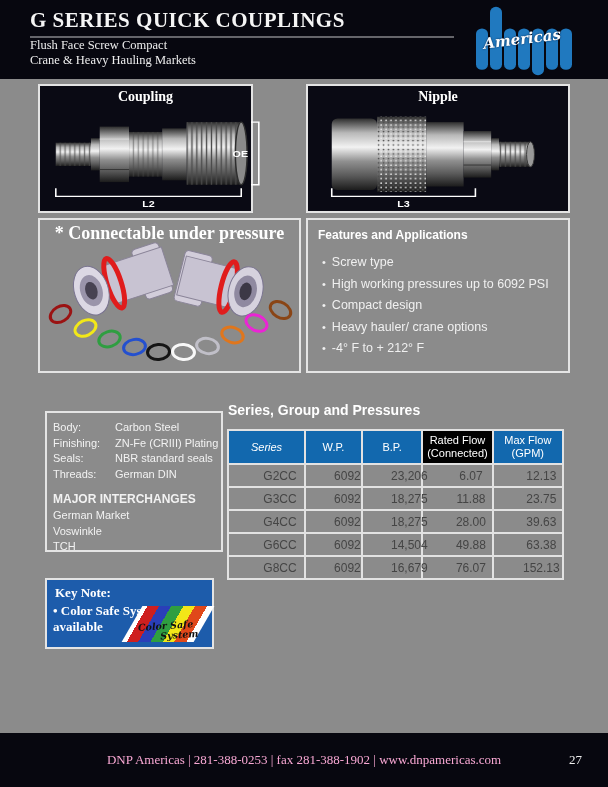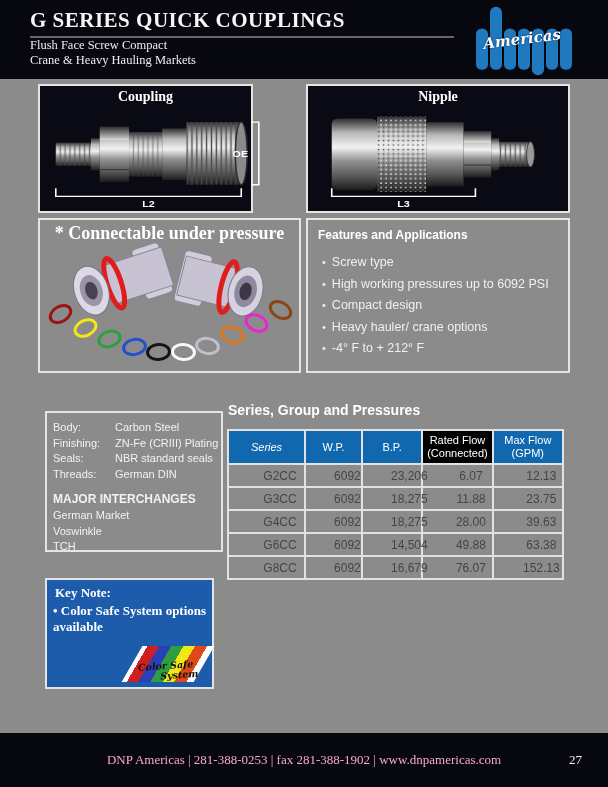--- a/index.html
+++ b/index.html
@@ -41,21 +41,21 @@
   .mat-row .lab{width:62px;flex:none;}
   .mat-gap{height:10px;}
   .mat-line{font-size:11px;line-height:15.5px;}
   
   .tbl-title{position:absolute;left:228px;top:402px;color:#fff;font-weight:bold;font-size:14px;}
   .ptable{position:absolute;left:227px;top:429px;width:337px;border-collapse:collapse;table-layout:fixed;}
   .ptable th,.ptable td{border:2px solid #e2e2e2;text-align:center;vertical-align:middle;}
   .ptable th{color:#fff;font-size:11px;font-weight:normal;height:30px;white-space:pre-line;line-height:13px;}
   .ptable td{color:#454545;font-size:12px;height:19px;padding-left:28px;}
   
-  .keynote{position:absolute;left:45px;top:578px;width:169px;height:111px;box-sizing:border-box;
+  .keynote{position:absolute;left:45px;top:578px;width:169px;height:71px;box-sizing:border-box;
       border:2px solid #e4e4e4;color:#fff;font-family:"Liberation Serif",serif;font-weight:bold;}
   .kn-title{margin:5px 0 0 8px;font-size:13px;}
   .kn-text{margin:2px 2px 0 6px;font-size:13px;line-height:16px;}
   .cs-logo{position:absolute;right:8px;bottom:5px;width:72px;height:36px;transform:skewX(-30deg);
       background:linear-gradient(to right,#fff 0 7%,#cf1f1f 7% 23%,#2a3fb8 23% 40%,#2f9e41 40% 57%,#f2e618 57% 73%,#e0481a 73% 90%,#fff 90% 100%);}
   .cs-text{position:absolute;right:6px;bottom:6px;width:80px;color:#111;
       font-family:"DejaVu Serif",serif;font-style:italic;font-size:9.5px;line-height:10px;
       text-align:center;transform:rotate(-4deg);}
   .cs-text .l2{padding-left:26px;}
   

